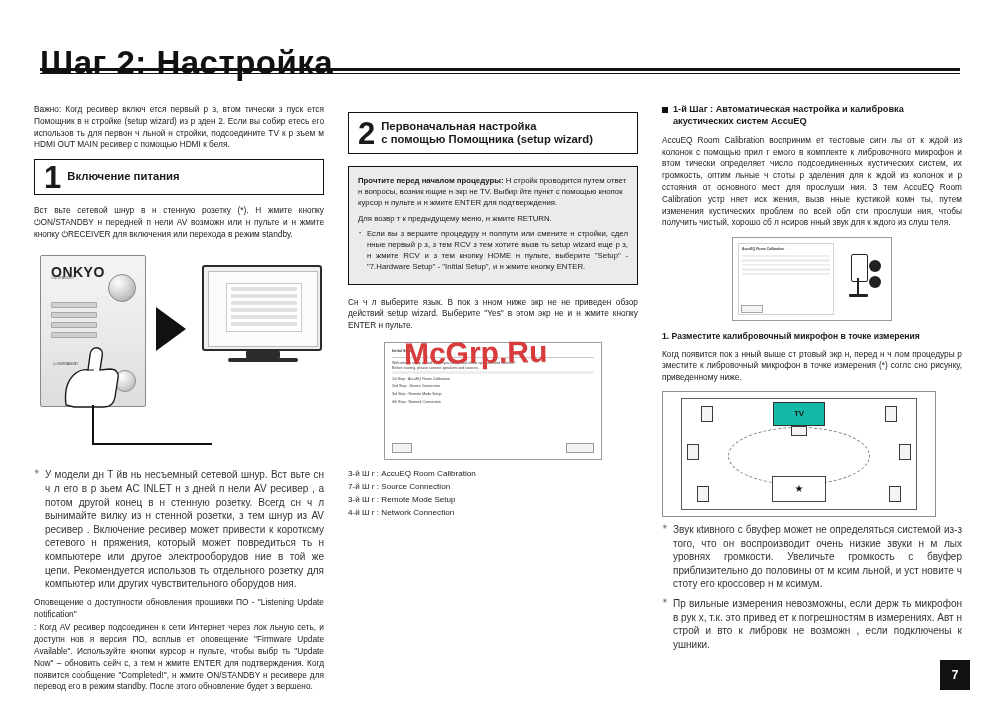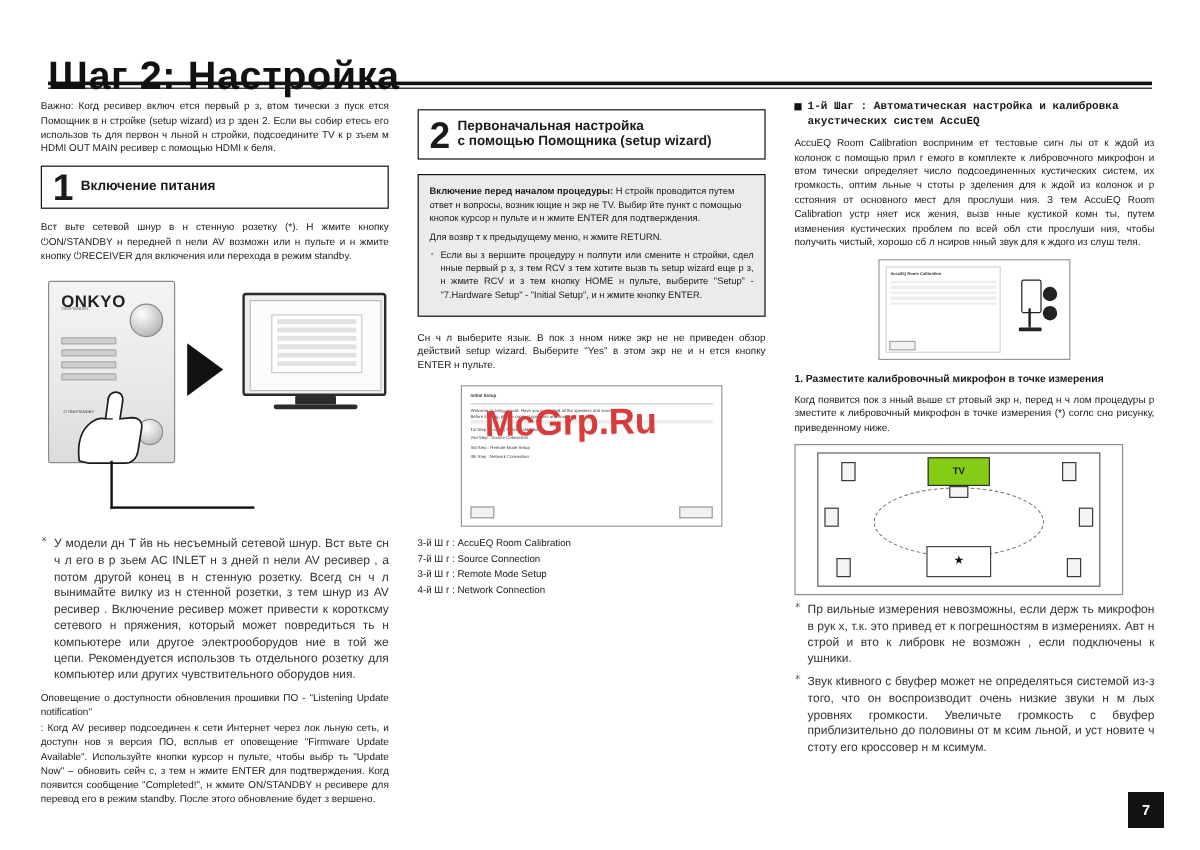--- a/index.html
+++ b/index.html
@@ -22,21 +22,21 @@
     color:#111;line-height:1.05;
   }
   .hdr-rule{
     position:absolute;left:40px;top:68px;width:920px;height:3px;background:#111;
   }
   .hdr-rule2{
     position:absolute;left:40px;top:73px;width:920px;height:1px;background:#111;
   }
 
   
-  .col{position:absolute;top:83px;font-size:8.3px;line-height:1.42;}
+  .col{position:absolute;top:104px;font-size:8.3px;line-height:1.42;}
   .col1{left:34px;width:290px;}
   .col2{left:348px;width:290px;}
   .col3{left:662px;width:300px;}
 
   p{margin:0 0 7px 0;text-align:justify;}
 
   
   .numhead{
     position:relative;border:1.6px solid #111;height:34px;margin:8px 0 10px 0;
     display:flex;align-items:center;
@@ -156,21 +156,21 @@
   .wizshot .wbtn2{
     position:absolute;left:7px;bottom:6px;width:18px;height:8px;
     border:.5px solid #9a9a9a;background:#f2f2f2;
   }
 
   .steplist{font-size:8.1px;line-height:1.6;margin-top:4px;}
 
   
   .sqhead{
     font-size:9.2px;font-weight:bold;line-height:1.3;margin-bottom:7px;
-    padding-left:11px;position:relative;font-family:Liberation Mono, monospace;
+    padding-left:11px;position:relative;
   }
   .sqhead:before{
     content:"";position:absolute;left:0;top:2.5px;width:6px;height:6px;background:#111;
   }
   .micshot{
     width:160px;height:84px;border:1px solid #9a9a9a;background:#fff;
     margin:8px auto 10px auto;position:relative;padding:5px;box-sizing:border-box;
     font-size:3.4px;color:#3c3c3c;
   }
   .micshot .ms-in{
@@ -204,21 +204,21 @@
   
   .room{
     width:272px;height:124px;border:1px solid #8e8e8e;margin:6px 0 6px 0;position:relative;
     background:#fff;overflow:hidden;
   }
   .room .walls{
     position:absolute;left:18px;top:6px;right:18px;bottom:6px;border:1px solid #5d5d5d;
   }
   .room .tvbox{
     position:absolute;left:50%;top:10px;transform:translateX(-50%);
-    width:50px;height:22px;border:1.5px solid #333;background:#84cc16;
+    width:50px;height:22px;border:1.5px solid #333;background:#14b8a6;
     font-size:8px;font-weight:bold;display:flex;align-items:center;justify-content:center;
   }
   .room .sofa{
     position:absolute;left:50%;bottom:14px;transform:translateX(-50%);
     width:52px;height:24px;border:1px solid #444;background:#fff;
   }
   .room .sofa:before{
     content:"★";position:absolute;left:50%;top:50%;transform:translate(-50%,-50%);font-size:10px;color:#111;
   }
   .room .oval{
@@ -324,28 +324,28 @@
 
     <div class="numhead tall">
       <span class="num">2</span>
       <span class="nhtxt">
         <span>Первоначальная  настройка</span><br>
         <span>с помощью Помощника (setup wizard)</span>
       </span>
     </div>
 
     <div class="greybox">
-      <span class="gbt">Включение перед началом процедуры:</span><span> Н  стройк  проводится путем ответ  н   вопросы, возник  ющие н  экр  не TV. Выбир  йте пункт с помощью кнопок курсор  н   пульте и н  жмите ENTER для подтверждения.</span>
+      <span class="gbt">Прочтите перед началом процедуры:</span><span> Н  стройк  проводится путем ответ  н   вопросы, возник  ющие н  экр  не TV. Выбир  йте пункт с помощью кнопок курсор  н   пульте и н  жмите ENTER для подтверждения.</span>
       <div style="margin-top:5px;">Для возвр  т  к предыдущему меню, н  жмите RETURN.</div>
       <ul>
         <li>Если вы з  вершите процедуру н   полпути или смените н  стройки, сдел  нные первый р  з,  з тем RCV  з тем хотите вызв  ть setup wizard еще р  з, н  жмите RCV и  з тем кнопку HOME н   пульте, выберите "Setup" - "7.Hardware Setup" - "Initial Setup", и н  жмите кнопку ENTER.</li>
       </ul>
     </div>
 
-    <p>Сн  ч  л  выберите язык. В пок  з нном ниже экр  не не приведен обзор действий setup wizard. Выберите "Yes" в этом экр  не и н  ется кнопку ENTER н   пульте.</p>
+    <p>Сн  ч  л  выберите язык. В пок  з нном ниже экр  не не приведен обзор действий setup wizard. Выберите "Yes" в этом экр  не и н  жмите кнопку ENTER н   пульте.</p>
 
     <div class="wizshot">
       <div class="wtitle">Initial Setup</div>
       <div>Welcome to setup wizard. Have you connected all the speakers and sources?</div>
       <div>Before starting, please connect speakers and sources.</div>
       <div class="wline"></div>
       <div class="wlist">
         <div>1st Step : AccuEQ Room Calibration</div>
         <div>2nd Step : Source Connection</div>
         <div>3rd Step : Remote Mode Setup</div>
@@ -399,21 +399,21 @@
       <div class="sp" style="left:38px;top:14px;"></div>
       <div class="sp" style="right:38px;top:14px;"></div>
       <div class="sp" style="left:24px;top:52px;"></div>
       <div class="sp" style="right:24px;top:52px;"></div>
       <div class="sp" style="left:34px;bottom:14px;"></div>
       <div class="sp" style="right:34px;bottom:14px;"></div>
       <div class="sp" style="left:50%;transform:translateX(-50%);top:34px;width:14px;height:8px;"></div>
     </div>
 
 
+    <div class="note">Звук  кtивного с  бвуфер  может не определяться системой из-з  того, что он воспроизводит очень низкие звуки н  м  лых уровнях громкости. Увеличьте громкость с  бвуфер   приблизительно до половины от м  ксим  льной, и уст  новите ч  стоту его кроссовер  н  м  ксимум.</div>
     <div class="note">Пр  вильные измерения невозможны, если держ  ть микрофон в рук  х, т.к. это привед  ет к погрешностям в измерениях. Авт  н  строй  и  вто к  либровк  не возможн , если подключены к  ушники.</div>
-    <div class="note">Звук  кtивного с  бвуфер  может не определяться системой из-з  того, что он воспроизводит очень низкие звуки н  м  лых уровнях громкости. Увеличьте громкость с  бвуфер   приблизительно до половины от м  ксим  льной, и уст  новите ч  стоту его кроссовер  н  м  ксимум.</div>
   </div>
 
   <div class="wm">McGrp.Ru</div>
 
   <div class="edge"></div>
   <div class="pnum">7</div>
 </div>
 
 </body></html>

